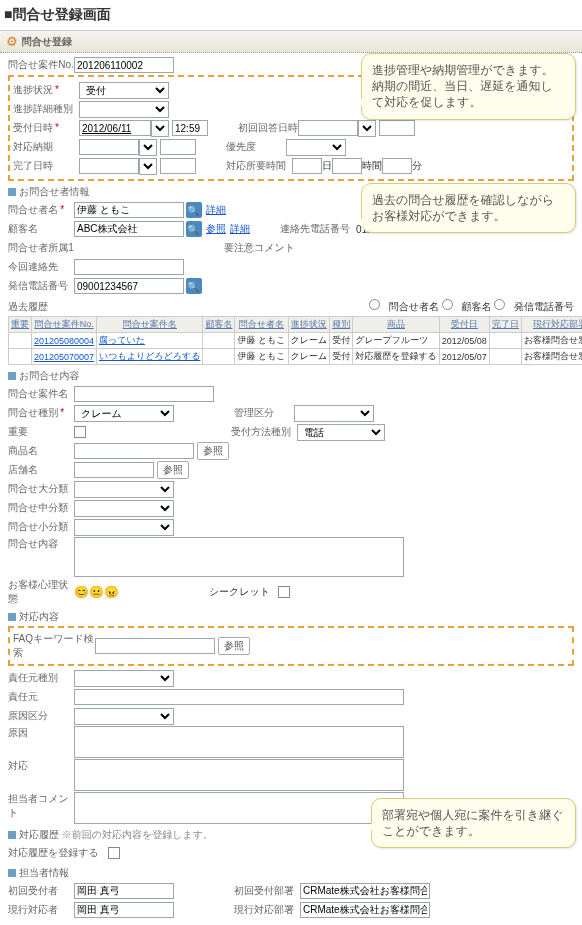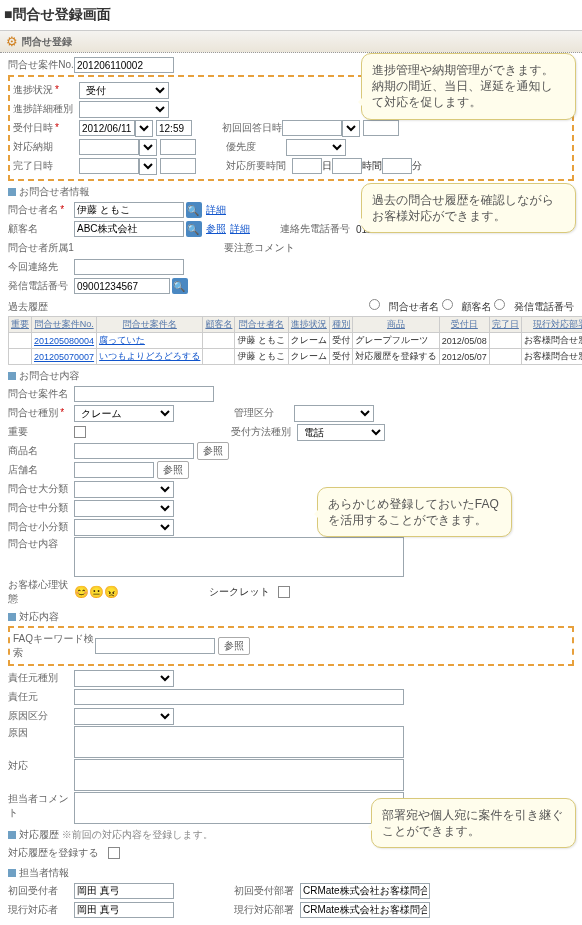--- a/index.html
+++ b/index.html
@@ -51,40 +51,39 @@
 <div class="page-title">■問合せ登録画面</div>
 <div class="app-header">
   <span class="gear">⚙</span>
   <span class="app-header-title">問合せ登録</span>
 </div>
 
 <div class="content">
 
   <div class="callout c1">進捗管理や納期管理ができます。納期の間近、当日、遅延を通知して対応を促します。</div>
   <div class="callout c2">過去の問合せ履歴を確認しながらお客様対応ができます。</div>
-  <div class="callout c3">あらかじめ登録しておいたFAQを活用することができます。</div>
   <div class="callout c4">部署宛や個人宛に案件を引き継ぐことができます。</div>
 
   <div class="row">
     <span class="flabel">問合せ案件No.</span>
     <input type="text" style="width: 100px;" value="201206110002">
   </div>
 
   <div class="hl-orange">
     <div class="row">
       <span class="flabel"><span>進捗状況</span><span class="req">*</span></span>
       <select style="width:90px"><option>受付</option></select>
     </div>
     <div class="row">
       <span class="flabel">進捗詳細種別</span>
       <select style="width:90px"><option></option></select>
     </div>
     <div class="row">
       <span class="flabel"><span>受付日時</span><span class="req">*</span></span>
-      <input type="text" style="width: 56px;" value="2012/06/11">
+      <input type="text" style="width: 72px; text-decoration: underline;" value="2012/06/11">
       <select style="width:18px"></select>
       <input type="text" style="width: 36px; margin-left: 3px;" value="12:59">
       <span style="width:30px"></span>
       <span class="sub-label">初回回答日時</span>
       <input type="text" style="width: 60px;">
       <select style="width:18px"></select>
       <input type="text" style="width: 36px; margin-left: 3px;">
     </div>
     <div class="row">
       <span class="flabel">対応納期</span>
@@ -135,21 +134,21 @@
     <span class="flabel">問合せ者所属1</span>
     <span style="width:150px"></span>
     <span class="sub-label" style="width:76px">要注意コメント</span>
   </div>
   <div class="row">
     <span class="flabel">今回連絡先</span>
     <input type="text" style="width: 110px;">
   </div>
   <div class="row">
     <span class="flabel">発信電話番号</span>
-    <input type="text" style="width: 96px;" value="09001234567">
+    <input type="text" style="width: 110px;" value="09001234567">
     <span class="btn-icon">🔍</span>
   </div>
 
   <div class="hist-header">
     <span style="color:#666">過去履歴</span>
     <span class="hist-filters">
       <span class="radio-dot"></span> <label>問合せ者名</label>
       <span class="radio-dot"></span> <label>顧客名</label>
       <span class="radio-dot"></span> <label>発信電話番号</label>
     </span>

